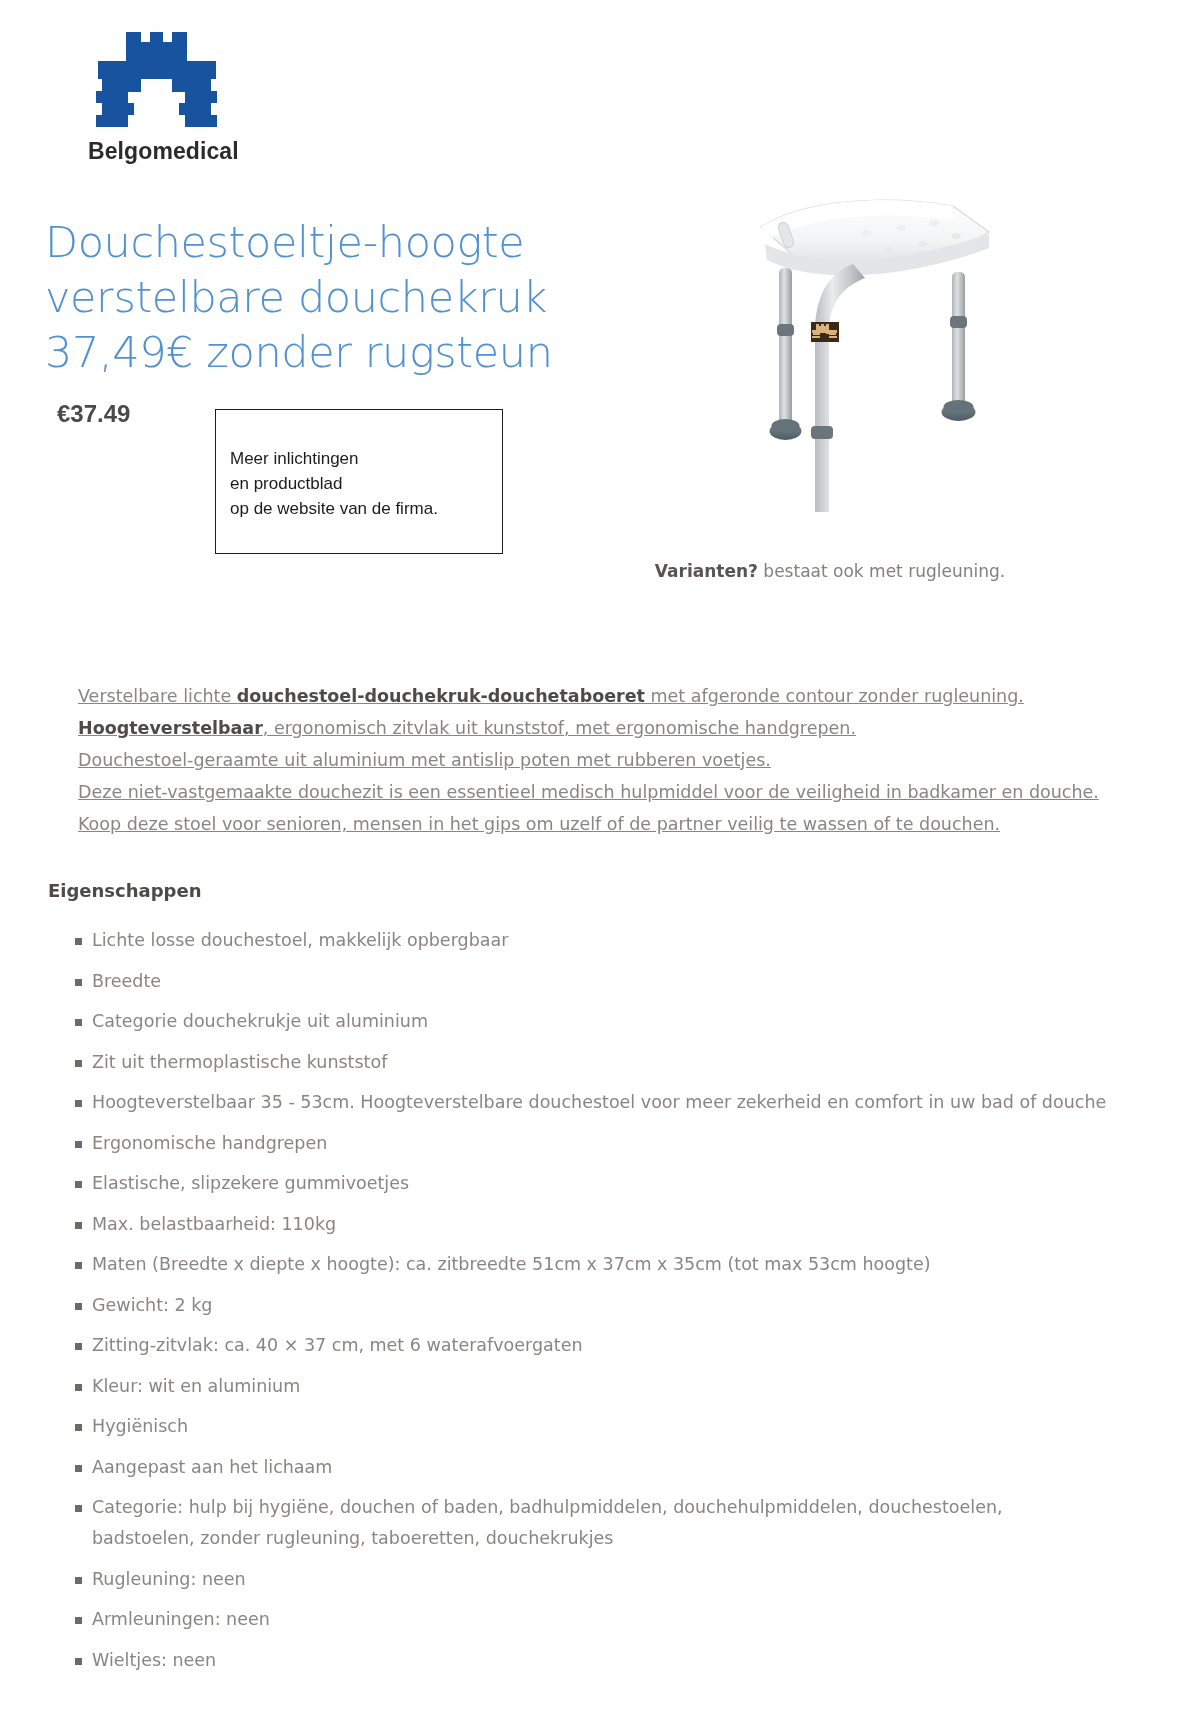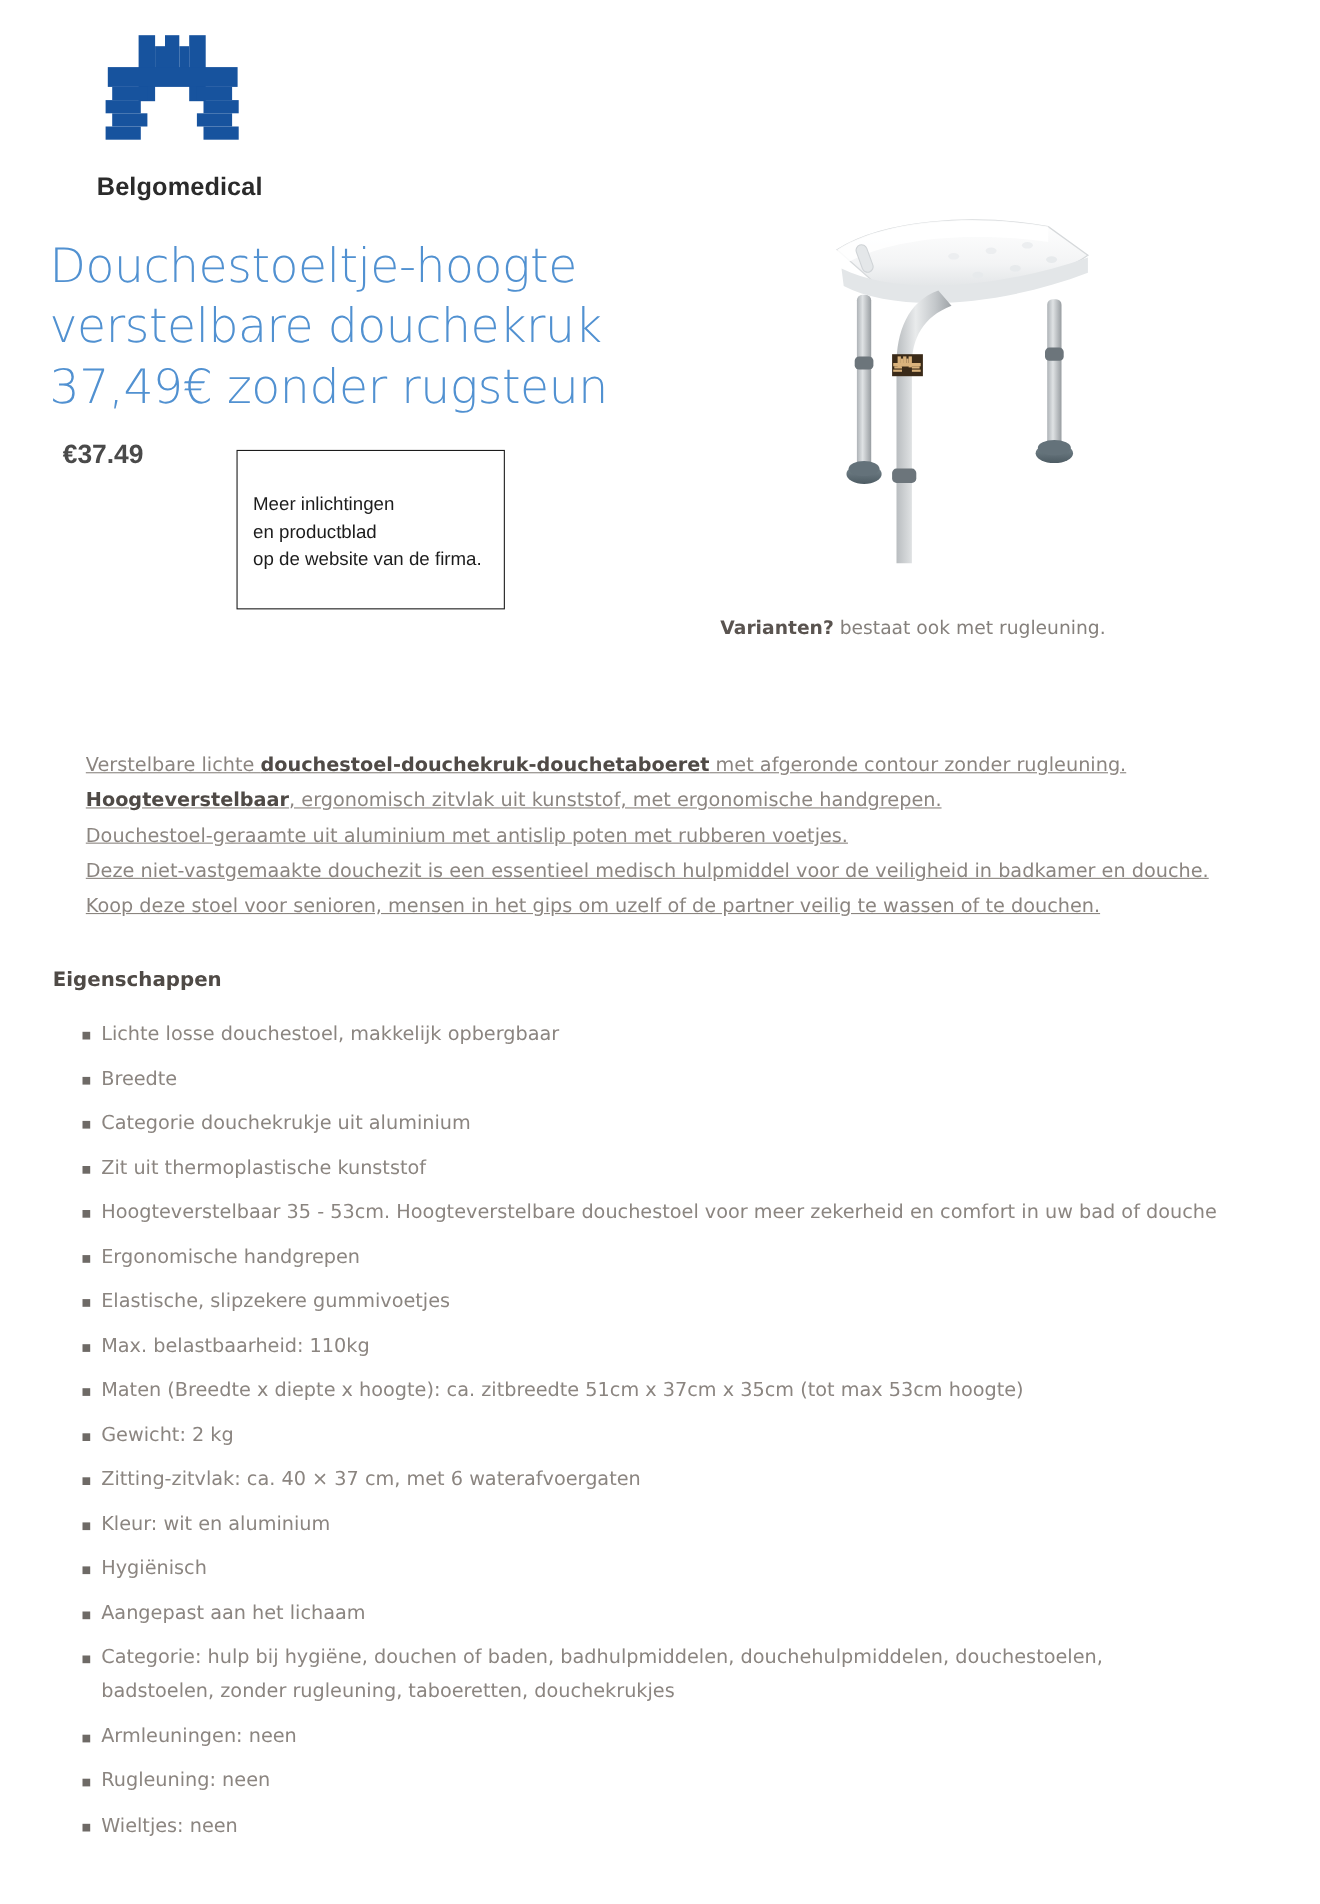--- a/index.html
+++ b/index.html
@@ -29,21 +29,21 @@
     left: 88px;
     top: 28px;
     width: 300px;
   }
   .logo-mark {
     display: block;
     width: 162px;
     height: 110px;
   }
   .logo-word {
-    margin-top: 18px;
+    margin-top: 0;
     font-size: 23px;
     font-weight: bold;
     color: #2b2b2b;
     letter-spacing: 0.1px;
     font-family: "Liberation Sans", sans-serif;
   }
 
   
   .product-title {
     position: absolute;
@@ -68,21 +68,21 @@
     color: #4a4a4a;
     font-family: "Liberation Sans", sans-serif;
     margin-left: 12px;
   }
 
   
   .info-box {
     position: absolute;
     left: 215px;
     top: 409px;
-    width: 244px;
+    width: 288px;
     height: 145px;
     border: 1.5px solid #1c1c1c;
     background: #ffffff;
   }
   .info-box-text {
     position: absolute;
     left: 14px;
     top: 36px;
     font-size: 17px;
     line-height: 25px;
@@ -303,18 +303,18 @@
       <li><span class="sq"></span><span>Ergonomische handgrepen</span></li>
       <li><span class="sq"></span><span>Elastische, slipzekere gummivoetjes</span></li>
       <li><span class="sq"></span><span>Max. belastbaarheid: 110kg</span></li>
       <li><span class="sq"></span><span>Maten (Breedte x diepte x hoogte): ca. zitbreedte 51cm x 37cm x 35cm (tot max 53cm hoogte)</span></li>
       <li><span class="sq"></span><span>Gewicht: 2 kg</span></li>
       <li><span class="sq"></span><span>Zitting-zitvlak: ca. 40 × 37 cm, met 6 waterafvoergaten</span></li>
       <li><span class="sq"></span><span>Kleur: wit en aluminium</span></li>
       <li><span class="sq"></span><span>Hygiënisch</span></li>
       <li><span class="sq"></span><span>Aangepast aan het lichaam</span></li>
       <li><span class="sq"></span><span>Categorie: hulp bij hygiëne, douchen of baden, badhulpmiddelen, douchehulpmiddelen, douchestoelen, badstoelen, zonder rugleuning, taboeretten, douchekrukjes</span></li>
+      <li><span class="sq"></span><span>Rugleuning: neen</span></li>
       <li><span class="sq"></span><span>Armleuningen: neen</span></li>
-      <li><span class="sq"></span><span>Rugleuning: neen</span></li>
       <li><span class="sq"></span><span>Wieltjes: neen</span></li>
     </ul>
 
 </div>
 
 </body></html>

